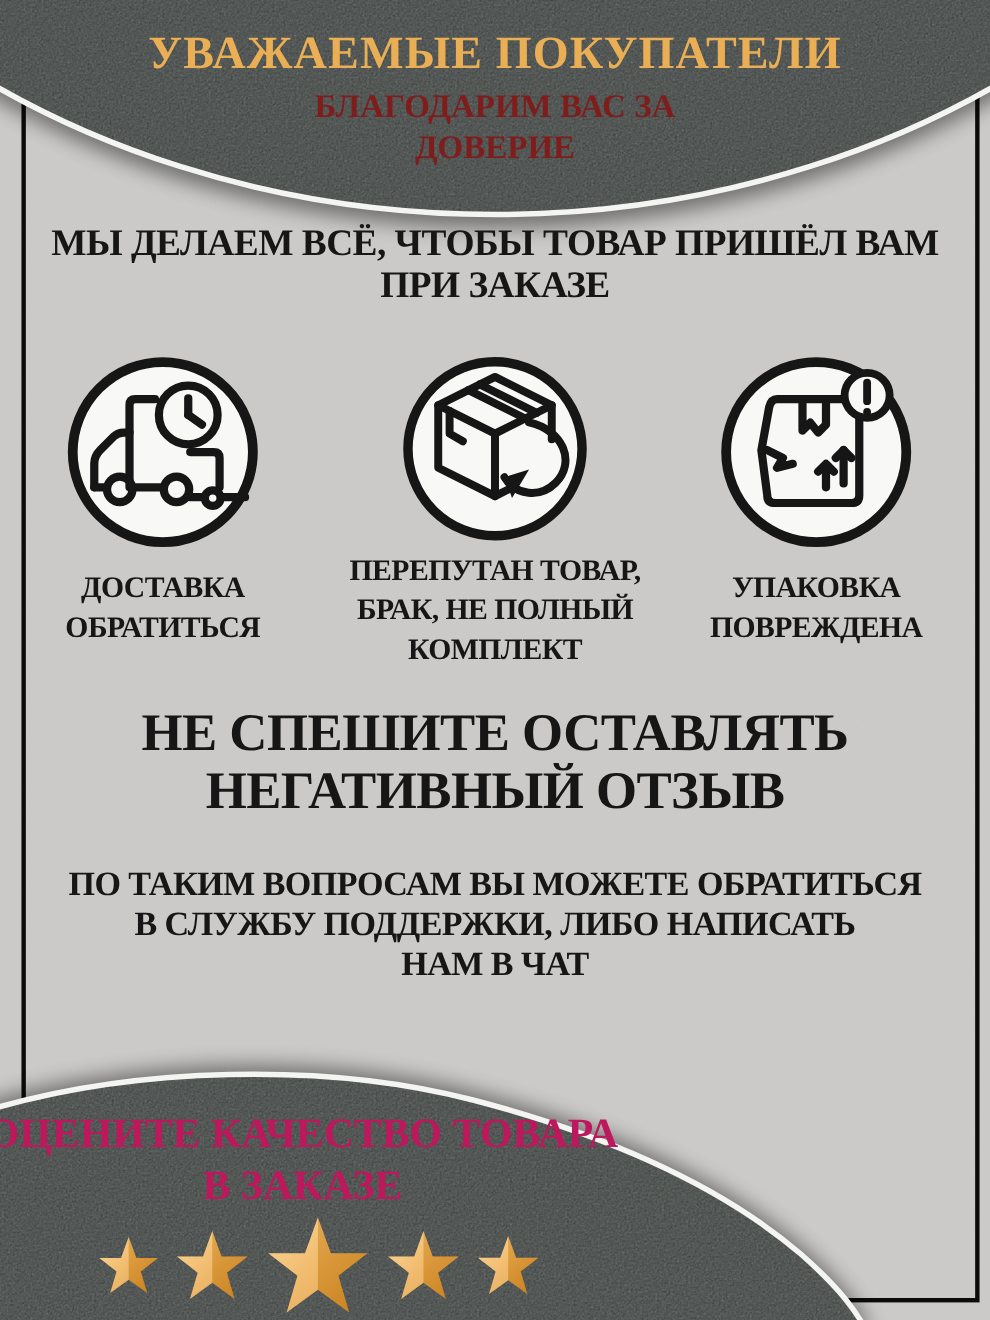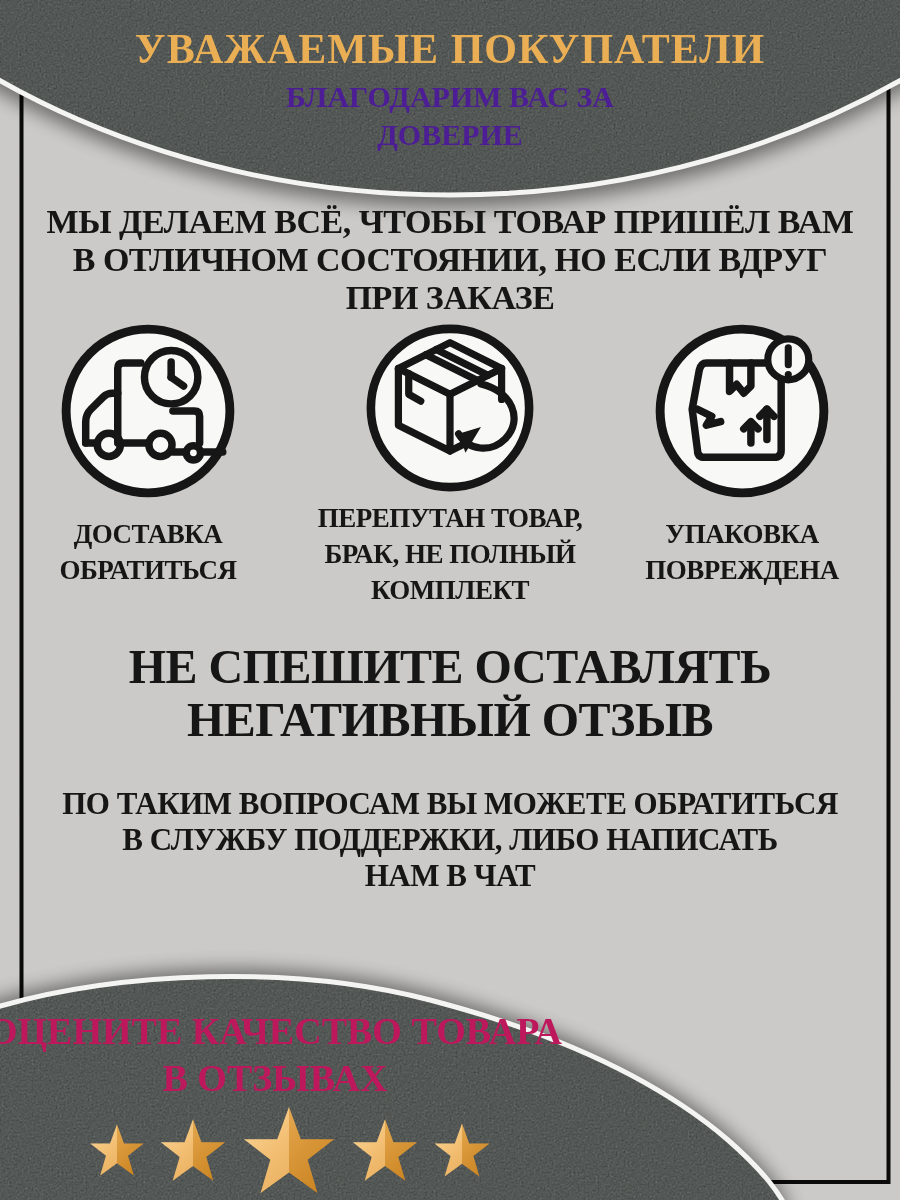--- a/index.html
+++ b/index.html
@@ -15,21 +15,21 @@
   }
   .bg{position:absolute;inset:0;width:900px;height:1200px;display:block;}
   .abs{position:absolute;}
   .line{
     position:relative;left:50%;transform:translateX(-50%);
     width:max-content;white-space:nowrap;
   }
   
   .hdr-title{top:26px;left:0;right:0;height:46px;line-height:46px;
     font-size:42px;letter-spacing:1px;color:#eaaf55;text-align:center;}
-  .hdr-sub{top:78px;left:0;right:0;color:#4c1d95;font-size:30px;line-height:38px;text-align:center;}
+  .hdr-sub{top:78px;left:0;right:0;color:#7f1d1d;font-size:30px;line-height:38px;text-align:center;}
   
   .intro{top:203px;left:40px;right:40px;font-size:34px;line-height:38px;letter-spacing:-0.5px;text-align:center;}
   
   .issues{top:322px;left:0;width:900px;height:300px;}
   .issue-col{position:absolute;top:0;text-align:center;}
   .issue-col .icon-wrap{display:block;margin:0 auto;}
   .col-1{left:28px;width:240px;}
   .col-2{left:320px;width:260px;}
   .col-3{left:622px;width:240px;}
   .issue-label{margin-top:16px;font-size:27px;line-height:36px;letter-spacing:-0.5px;}
@@ -100,21 +100,20 @@
   <div class="abs hdr-title">
     <div class="line">УВАЖАЕМЫЕ ПОКУПАТЕЛИ</div>
   </div>
   <div class="abs hdr-sub">
     <div class="line">БЛАГОДАРИМ ВАС ЗА</div>
     <div class="line">ДОВЕРИЕ</div>
   </div>
 
   <div class="abs intro">
     <div class="line">МЫ ДЕЛАЕМ ВСЁ, ЧТОБЫ ТОВАР ПРИШЁЛ ВАМ</div>
-    <div class="line">В ОТЛИЧНОМ СОСТОЯНИИ, НО ЕСЛИ ВДРУГ</div>
     <div class="line">ПРИ ЗАКАЗЕ</div>
   </div>
 
   <div class="abs issues">
 
     <div class="issue-col col-1">
       <svg class="icon-wrap" width="178" height="178" viewBox="0 0 100 100">
         <circle cx="50" cy="50" r="46" fill="#f8f8f6" stroke="#161616" stroke-width="5"></circle>
         <g class="icon-stroke" stroke-width="4.2">
           <path d="M15 68 V56 Q15 52 18 49 L25 42 Q27 40 30 40 H33"></path>
@@ -191,21 +190,21 @@
   </div>
 
   <div class="abs support">
     <div class="line">ПО ТАКИМ ВОПРОСАМ ВЫ МОЖЕТЕ ОБРАТИТЬСЯ</div>
     <div class="line">В СЛУЖБУ ПОДДЕРЖКИ, ЛИБО НАПИСАТЬ</div>
     <div class="line">НАМ В ЧАТ</div>
   </div>
 
   <div class="abs footer-text">
     <div class="line">ОЦЕНИТЕ КАЧЕСТВО ТОВАРА</div>
-    <div class="line">В ОТЗЫВАХ</div>
+    <div class="line">В ЗАКАЗЕ</div>
   </div>
   <div class="abs stars-row" id="stars-row">
       <svg class="star s0" viewBox="0 0 100 100">
         <polygon points="50,6 62,39 96,39 69,60 79,94 50,73 21,94 31,60 4,39 38,39" fill="url(#starG)"></polygon>
         <path d="M50,6 L50,73 L21,94 L31,60 L4,39 L38,39 Z" fill="#ffffff" opacity="0.22"></path>
         <path d="M50,6 L50,73 L79,94 L69,60 L96,39 L62,39 Z" fill="#7c4c0d" opacity="0.15"></path>
       </svg>
       <svg class="star s1" viewBox="0 0 100 100">
         <polygon points="50,6 62,39 96,39 69,60 79,94 50,73 21,94 31,60 4,39 38,39" fill="url(#starG)"></polygon>
         <path d="M50,6 L50,73 L21,94 L31,60 L4,39 L38,39 Z" fill="#ffffff" opacity="0.22"></path>

